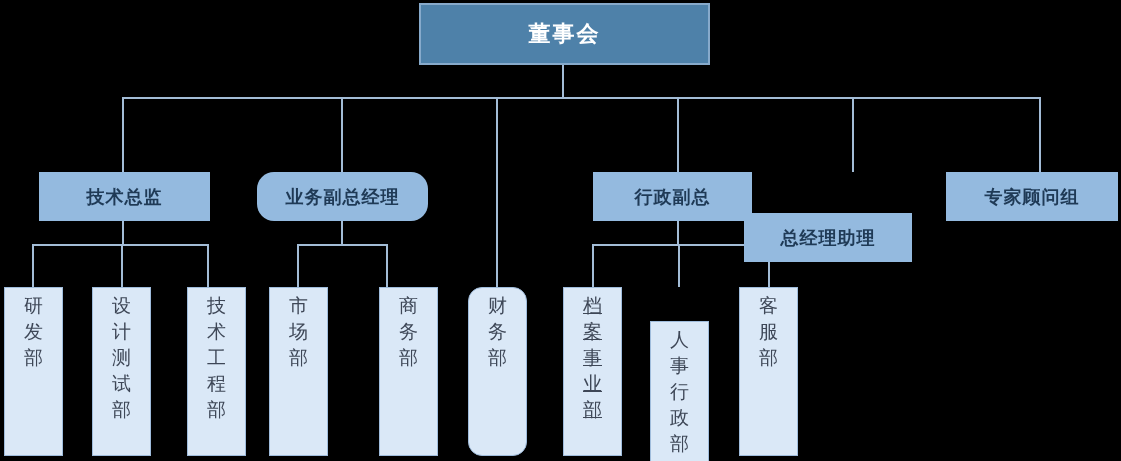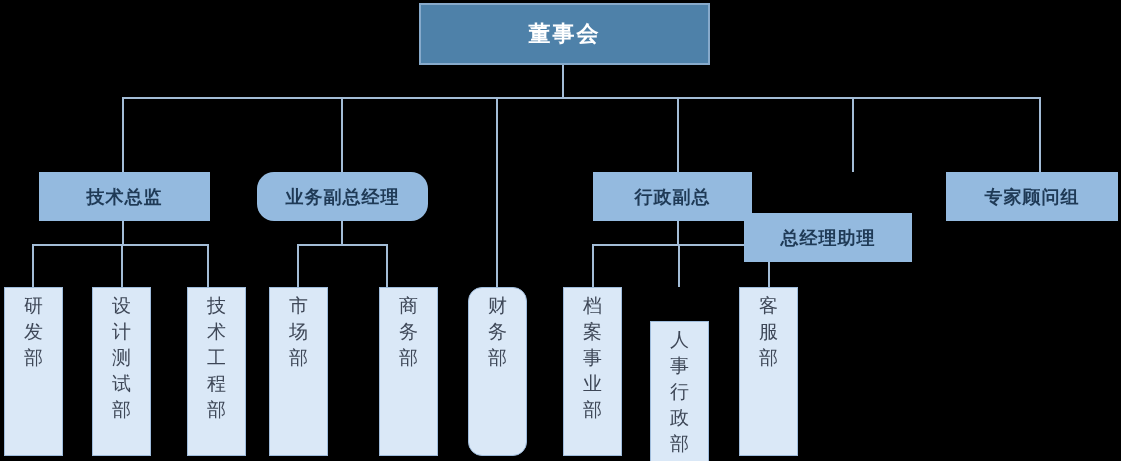--- a/index.html
+++ b/index.html
@@ -30,21 +30,21 @@
     display:block;width:1.15em;margin:0 auto;padding-top:4px;
     word-break:break-all;line-height:26px;text-align:center;
   }
   .mgr.m1{left:39px;width:171px;}
   .mgr.m2{left:257px;width:171px;border-radius:17px;}
   .mgr.m3{left:593px;width:159px;}
   .mgr.m4{left:744px;width:168px;margin-top:41px;}
   .mgr.m5{left:946px;width:172px;}
   .d1{left:4px;}  .d2{left:92px;} .d3{left:187px;}
   .d4{left:269px;}.d5{left:358px;margin-left:21px;}.d6{left:468px;border-radius:14px;}
-  .d7{left:563px;}.d8{left:650px;margin-top:34px;}.d9{left:739px;}
+  .d7{left:563px;text-decoration:underline;}.d8{left:650px;margin-top:34px;}.d9{left:739px;}
 </style>
 </head>
 <body>
 
 <div class="canvas">
 
   <div class="line v" style="left:562px;top:60px;height:38px"></div>
   <div class="line h" style="left:122px;top:97px;width:919px"></div>
   <div class="line v" style="left:122px;top:97px;height:75px"></div>
   <div class="line v" style="left:341px;top:97px;height:75px"></div>

